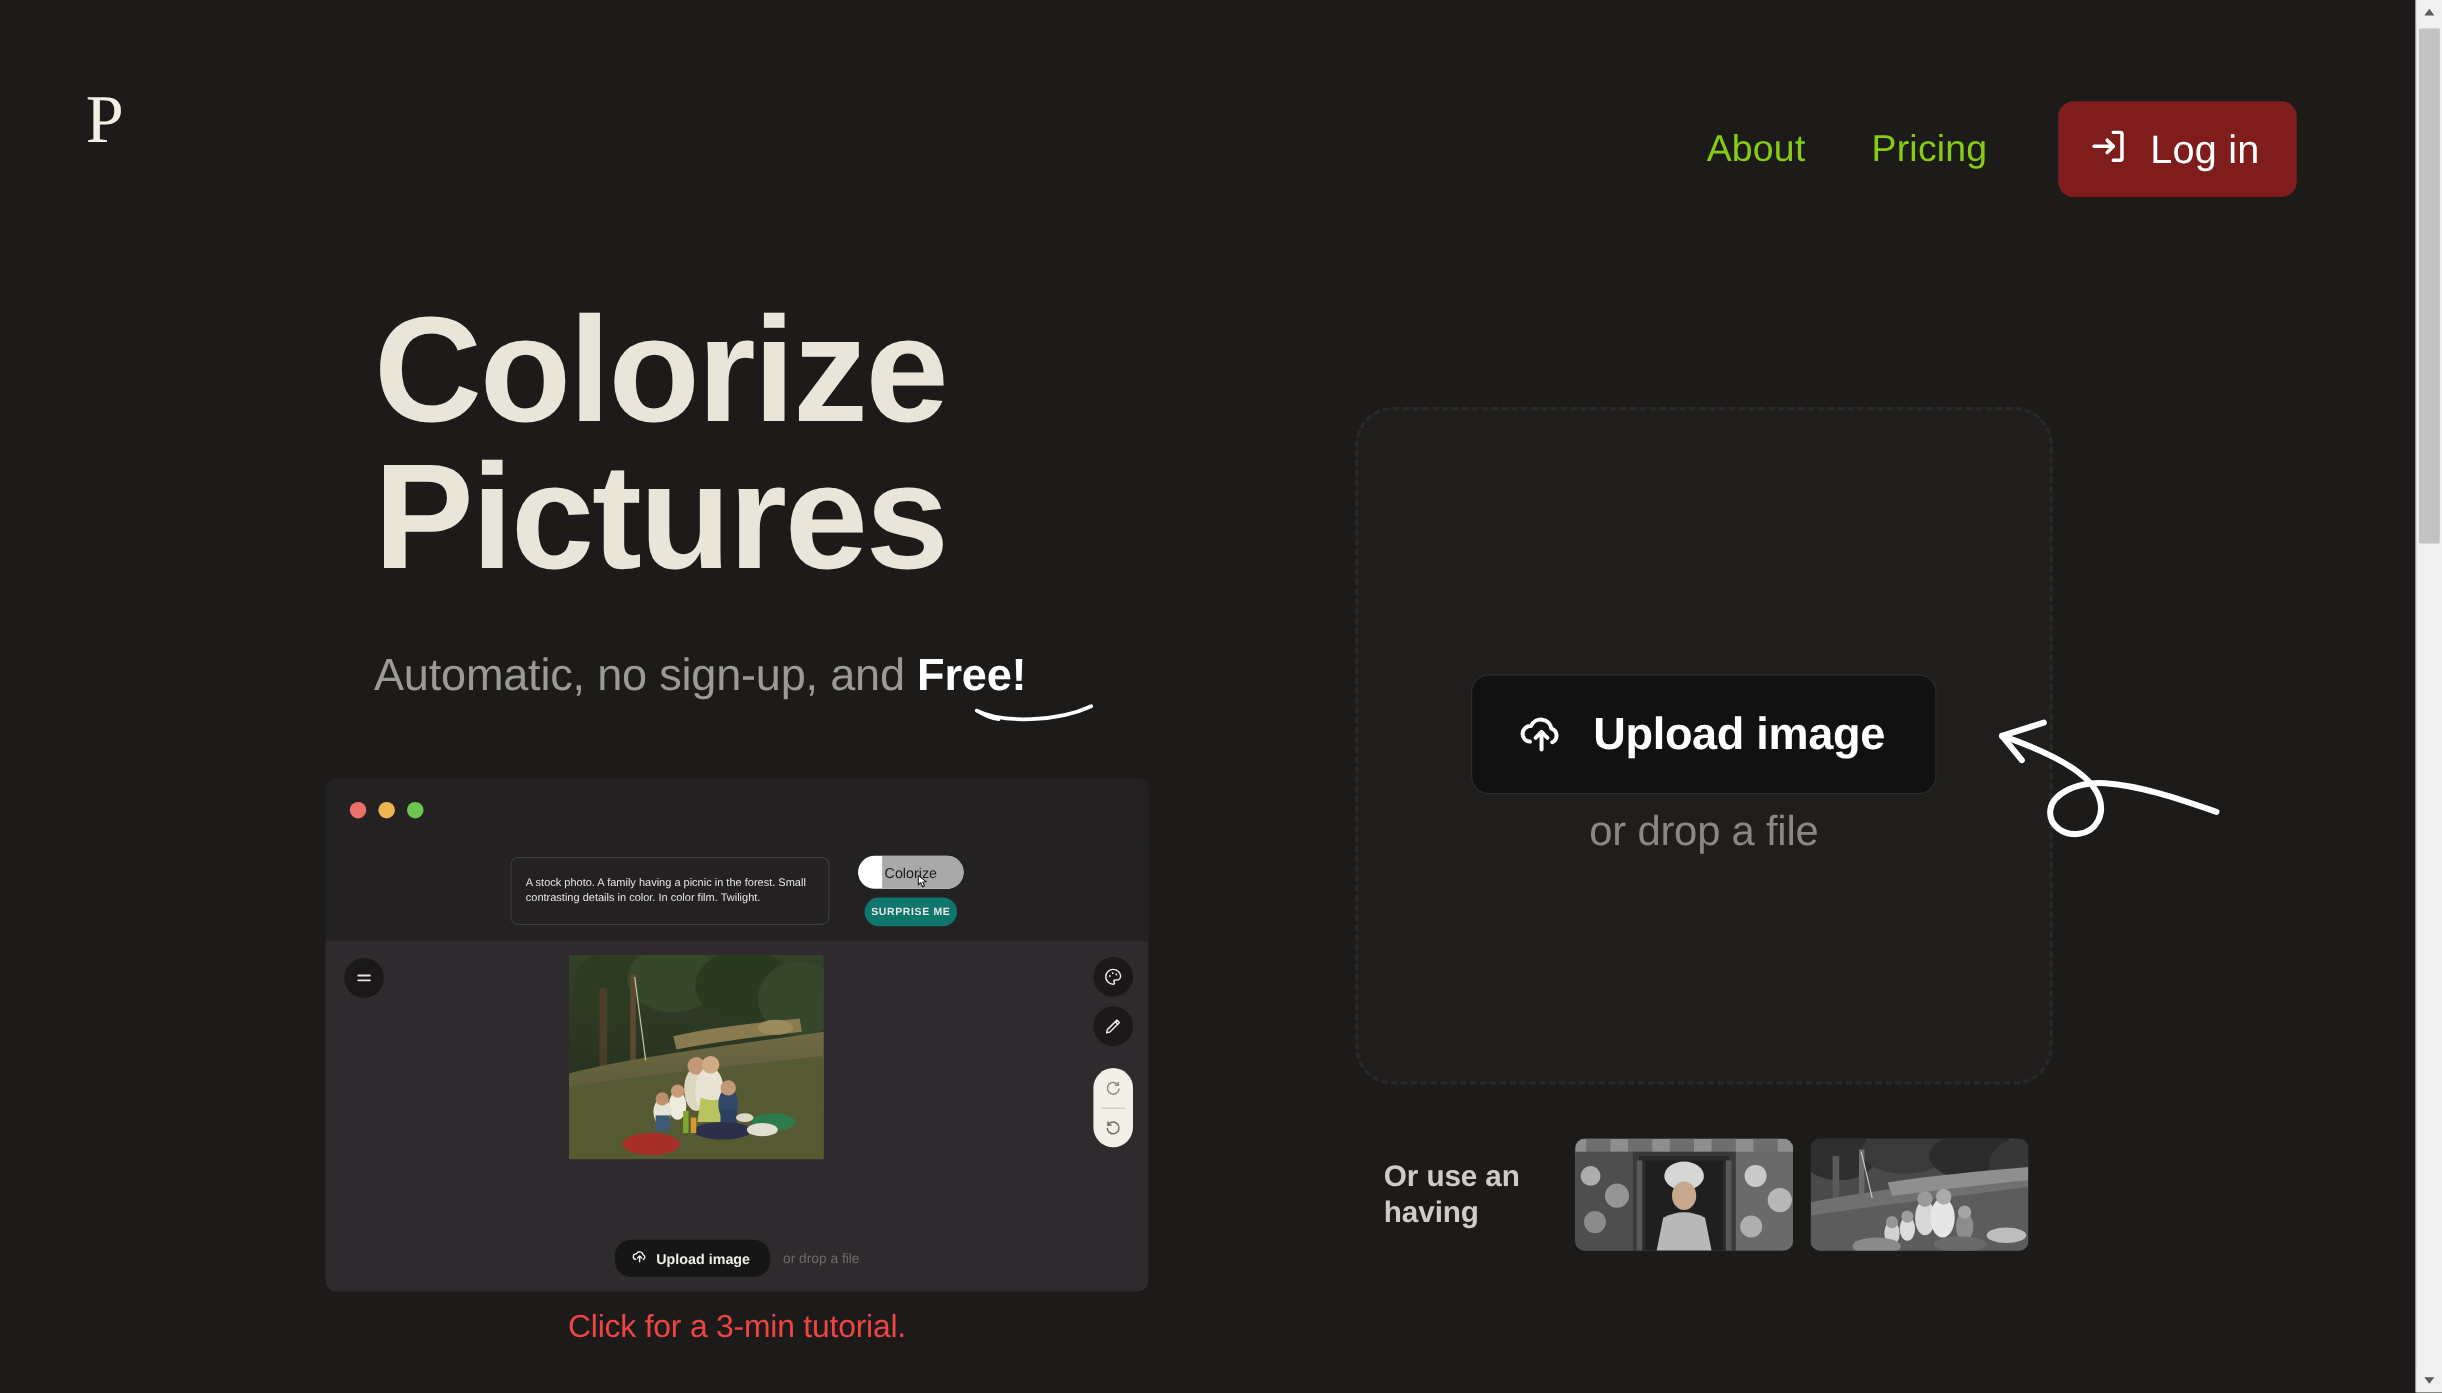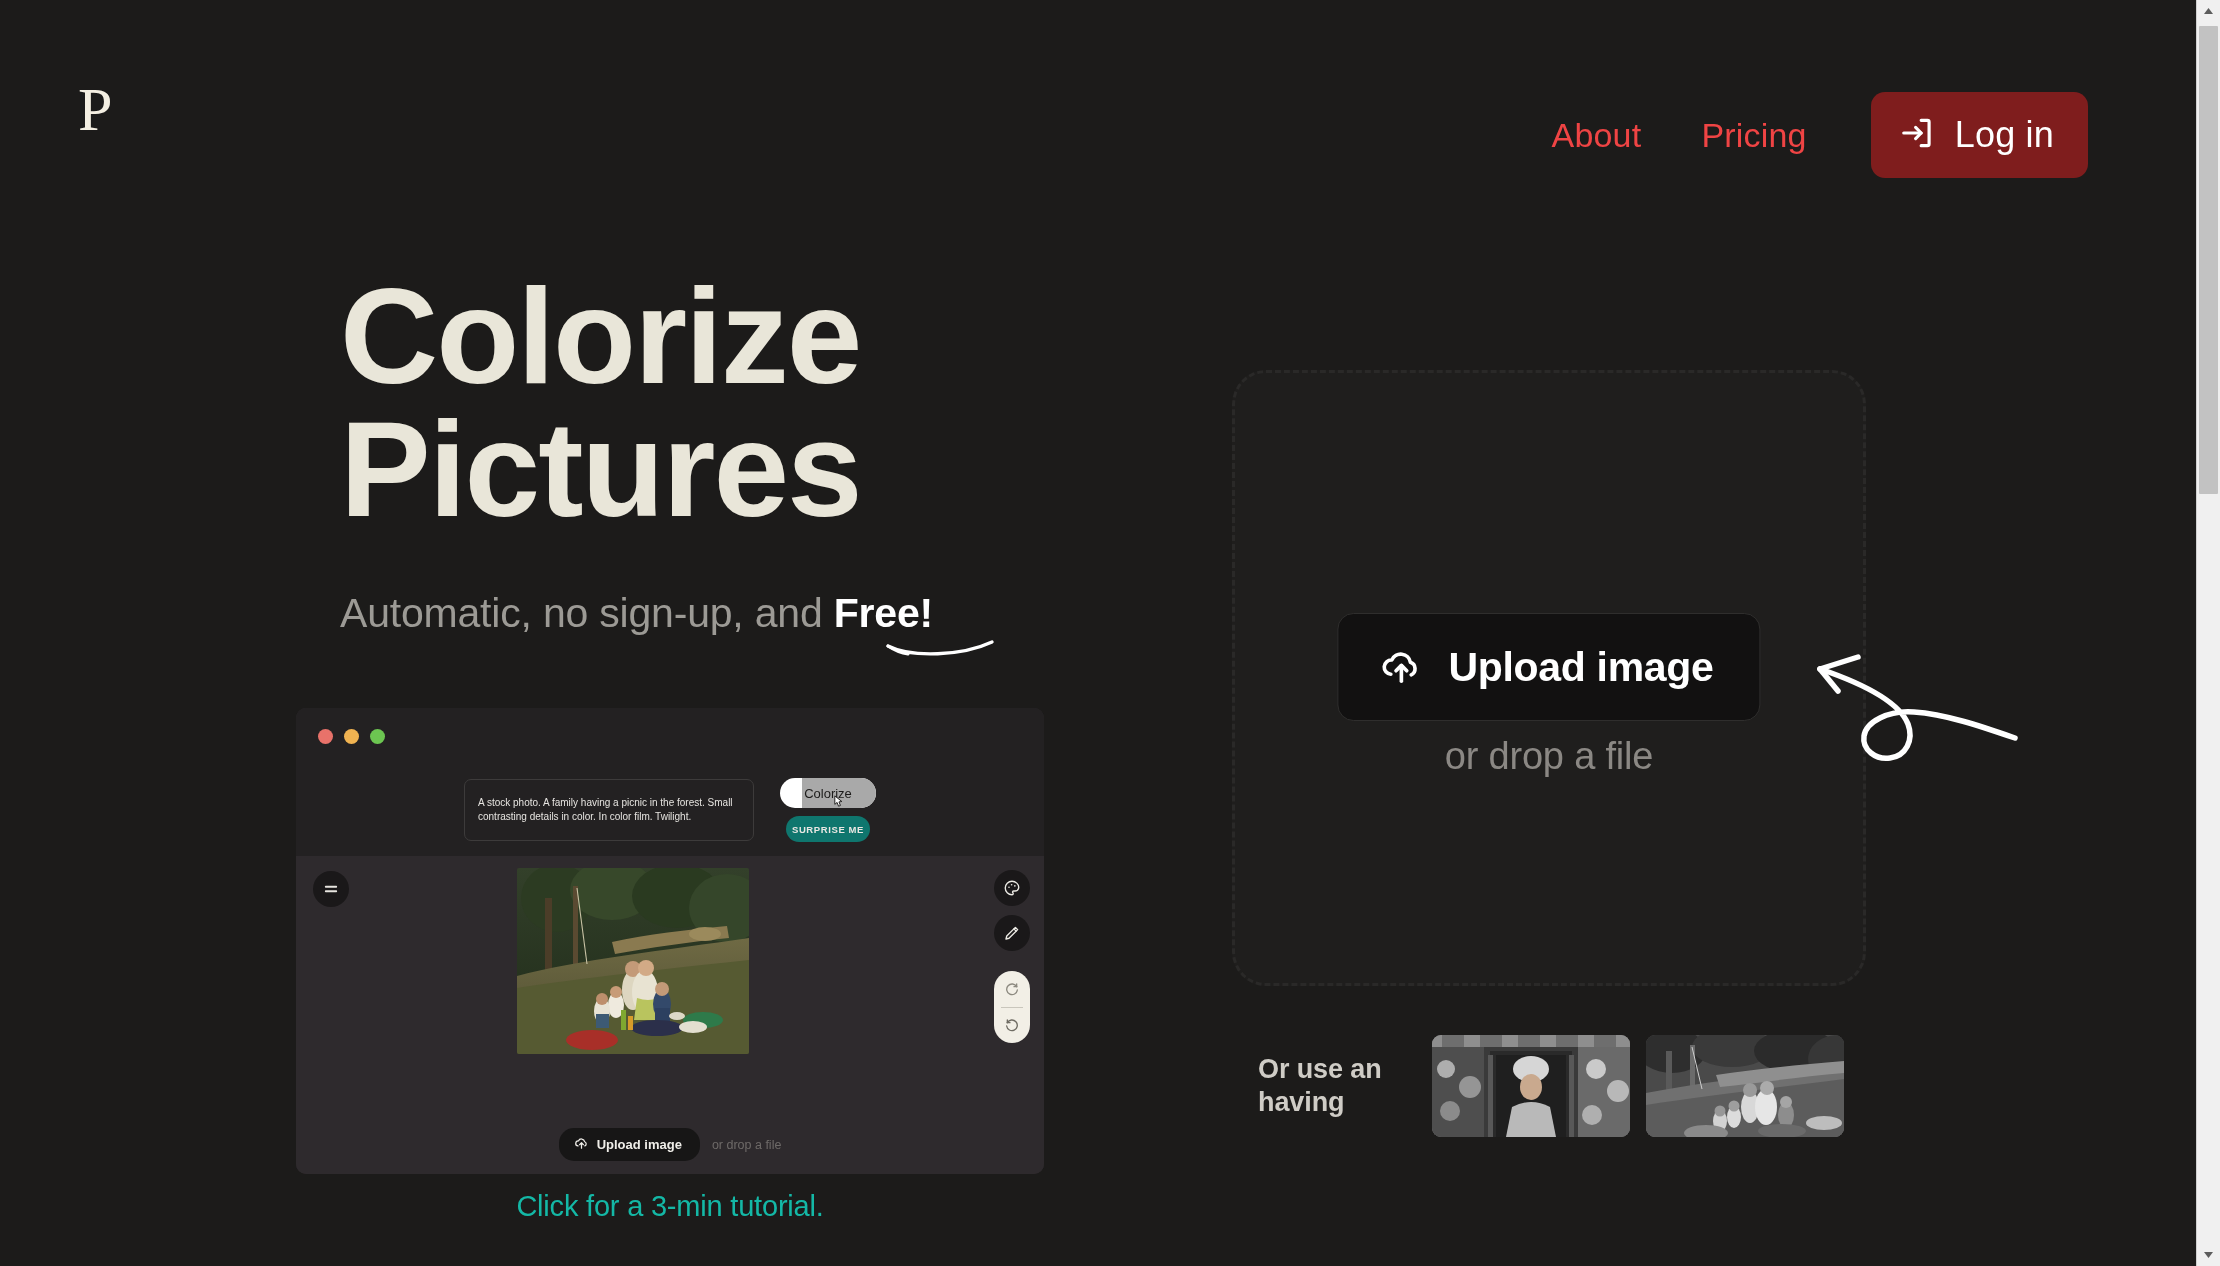--- a/index.html
+++ b/index.html
@@ -49,21 +49,21 @@
   #nav {
     position: absolute;
     right: 108px; top: 92px;
     display: flex;
     align-items: center;
     gap: 0px;
   }
   .nav-link {
     font-size: 34px;
     font-weight: 400;
-    color: #ef4444;
+    color: #84cc16;
     padding: 18px 30px;
     text-decoration: none;
     white-space: nowrap;
     letter-spacing: 0.2px;
   }
   #login-btn {
     display: flex;
     align-items: center;
     gap: 18px;
     background: #7f1d1d;
@@ -296,21 +296,21 @@
     color: #6e6a68;
     white-space: nowrap;
   }
 
   #tutorial-text {
     position: absolute;
     left: 296px; top: 1178px;
     width: 748px;
     text-align: center;
     font-size: 29px;
-    color: #14b8a6;
+    color: #ef4444;
     letter-spacing: -0.2px;
   }
 
   
   #dropzone {
     position: absolute;
     left: 1232px; top: 370px;
     width: 634px;
     height: 616px;
     border: 3px dashed #2a2928;

